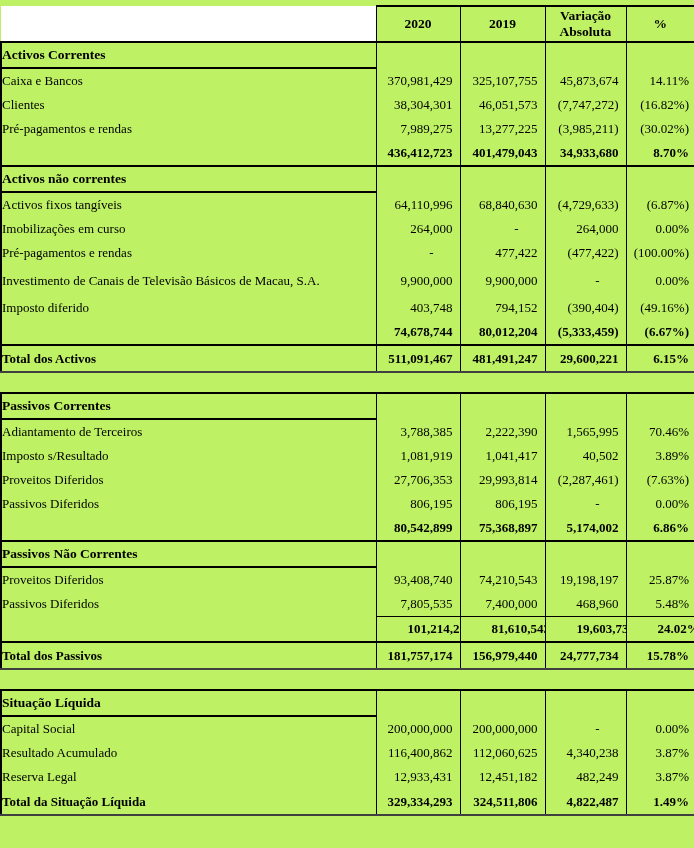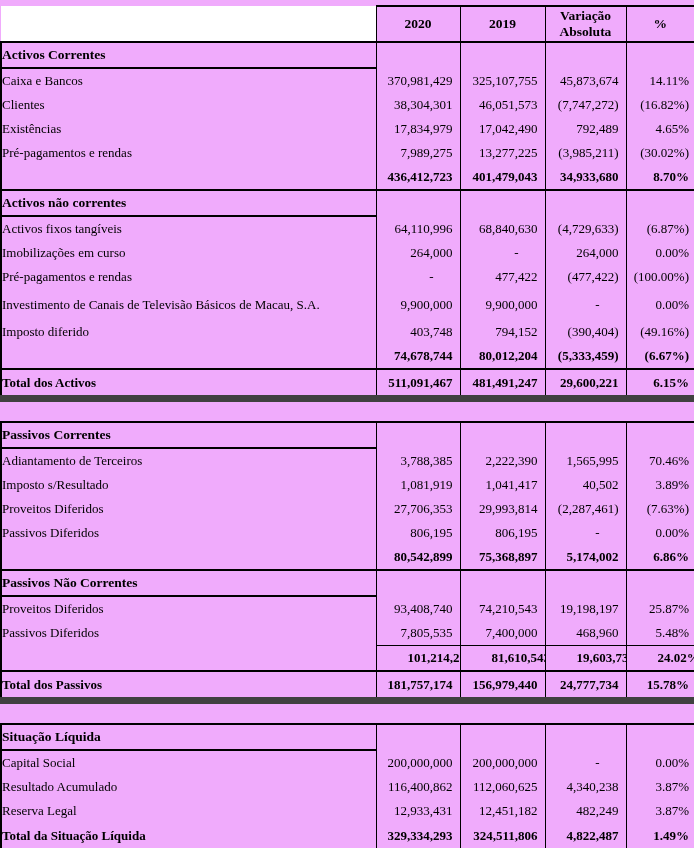--- a/index.html
+++ b/index.html
@@ -1,19 +1,19 @@
 <!DOCTYPE html>
 <html><head>
 <meta charset="utf-8">
 <style>
   html,body{margin:0;padding:0;background:#ffffff;}
   .sheet{
     width:694px;height:848px;box-sizing:border-box;
     padding:5px 0 0 0;
-    font-family:"Liberation Serif", serif;color:#000;background:#f0abfc;
+    font-family:"Liberation Serif", serif;color:#000;background:#bef264;
   }
   table{border-collapse:collapse;table-layout:fixed;width:694px;}
   td,th{padding:0;overflow:hidden;white-space:nowrap;vertical-align:middle;font-size:13px;color:#000;}
   
   td.lbl{border-left:2px solid #000;text-align:left;}
   
   td.num{border-left:1px solid #000;text-align:right;padding-right:7px;}
   td.pct{border-right:2px solid #000;padding-right:5px;}
   td.dash{padding-right:26px;}
   
@@ -23,21 +23,21 @@
     font-weight:bold;text-align:center;font-size:13.5px;line-height:1.15;height:34px;
   }
   th.h-last{border-right:2px solid #000;}
   
   tr.section td{border-top:2px solid #000;font-weight:bold;height:24px;}
   tr.section td.lbl{border-bottom:2px solid #000;font-size:13.5px;}
   tr.item td{height:24px;}
   tr.tall td{height:31px;}
   tr.subtotal td{font-weight:bold;height:24px;}
   tr.topline td.num{border-top:1px solid #000;padding-left:31px;}
-  tr.total td{font-weight:bold;height:25px;border-top:2px solid #000;border-bottom:7px solid #404040;}
+  tr.total td{font-weight:bold;height:25px;border-top:2px solid #000;border-bottom:2px solid #404040;}
   tr.no-top td{border-top:none;}
   td.sp{height:19px;border:none;}
 </style>
 </head>
 <body>
 
 <div class="sheet">
   <table>
     <colgroup>
       <col style="width:375px">
@@ -71,27 +71,20 @@
           <td class="num pct">14.11%</td>
         </tr>
         <tr class="item">
           <td class="lbl">Clientes</td>
           <td class="num">38,304,301</td>
           <td class="num">46,051,573</td>
           <td class="num">(7,747,272)</td>
           <td class="num pct">(16.82%)</td>
         </tr>
         <tr class="item">
-          <td class="lbl">Existências</td>
-          <td class="num">17,834,979</td>
-          <td class="num">17,042,490</td>
-          <td class="num">792,489</td>
-          <td class="num pct">4.65%</td>
-        </tr>
-        <tr class="item">
           <td class="lbl">Pré-pagamentos e rendas</td>
           <td class="num">7,989,275</td>
           <td class="num">13,277,225</td>
           <td class="num">(3,985,211)</td>
           <td class="num pct">(30.02%)</td>
         </tr>
         <tr class="subtotal">
           <td class="lbl"></td>
           <td class="num">436,412,723</td>
           <td class="num">401,479,043</td>

